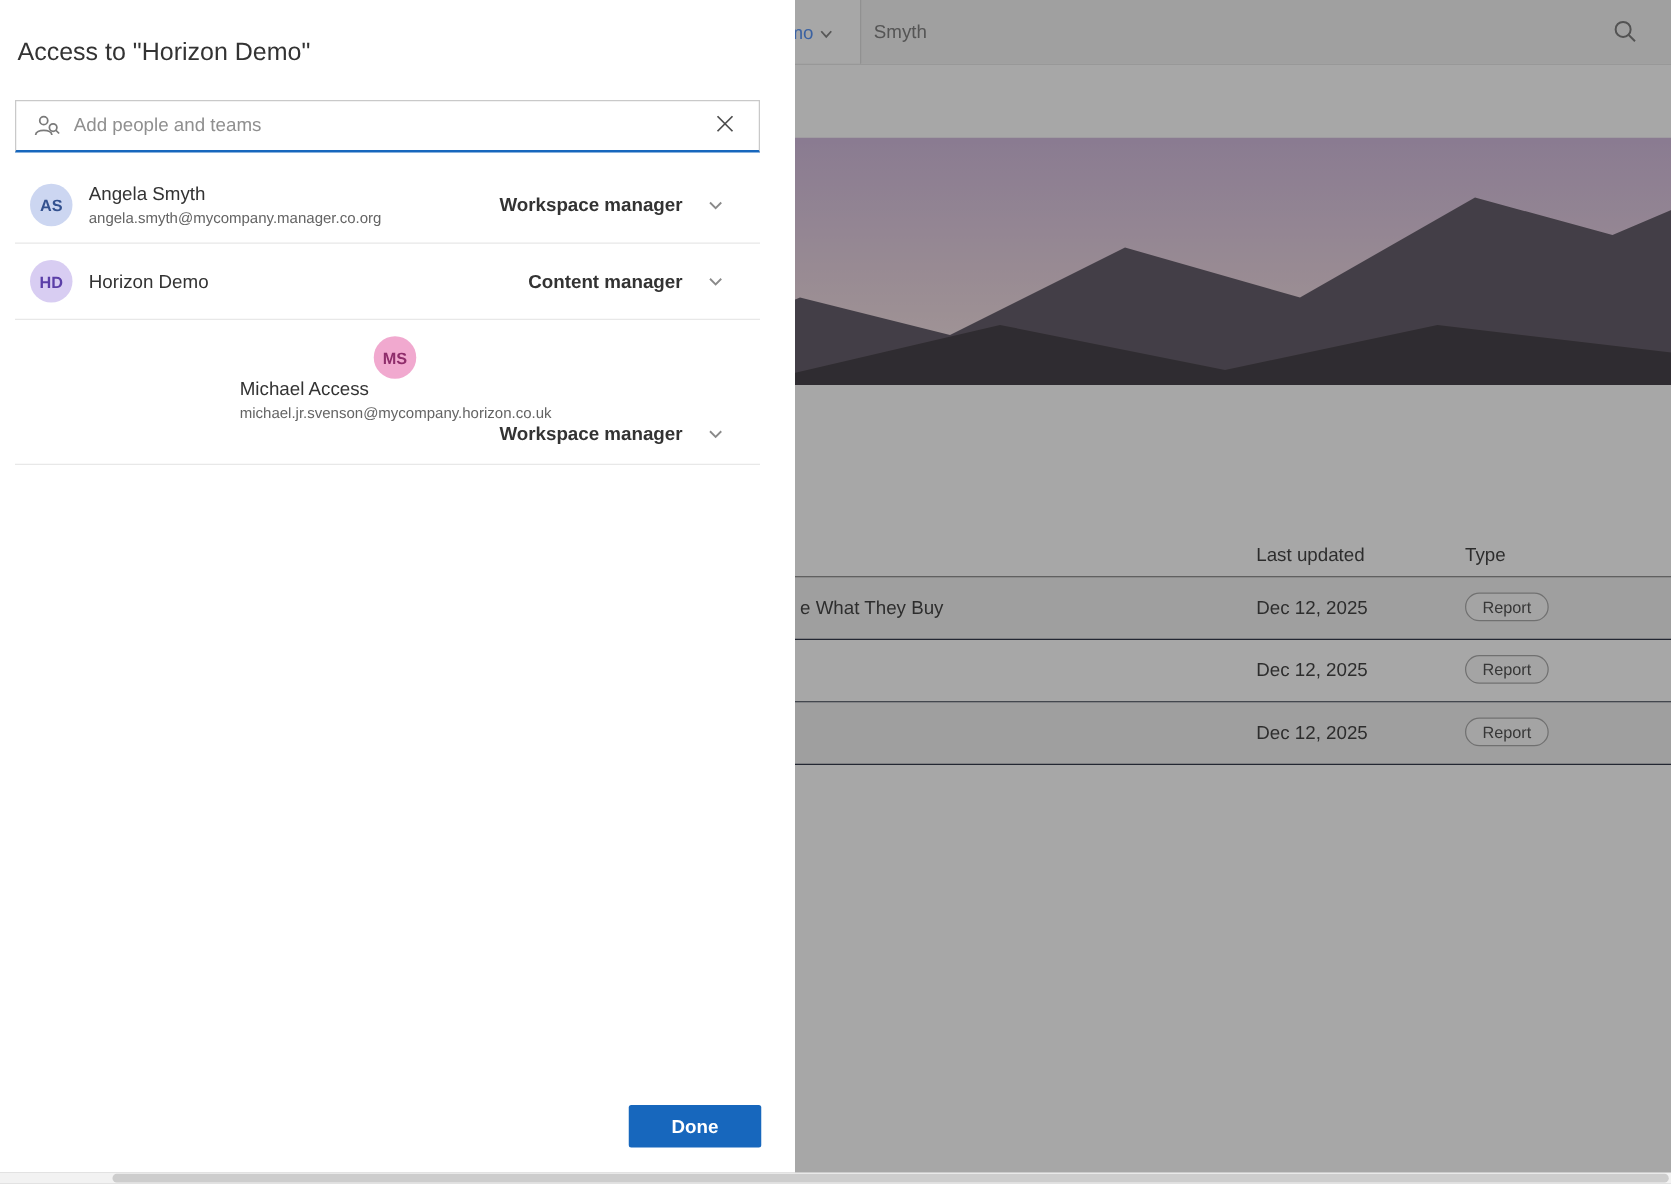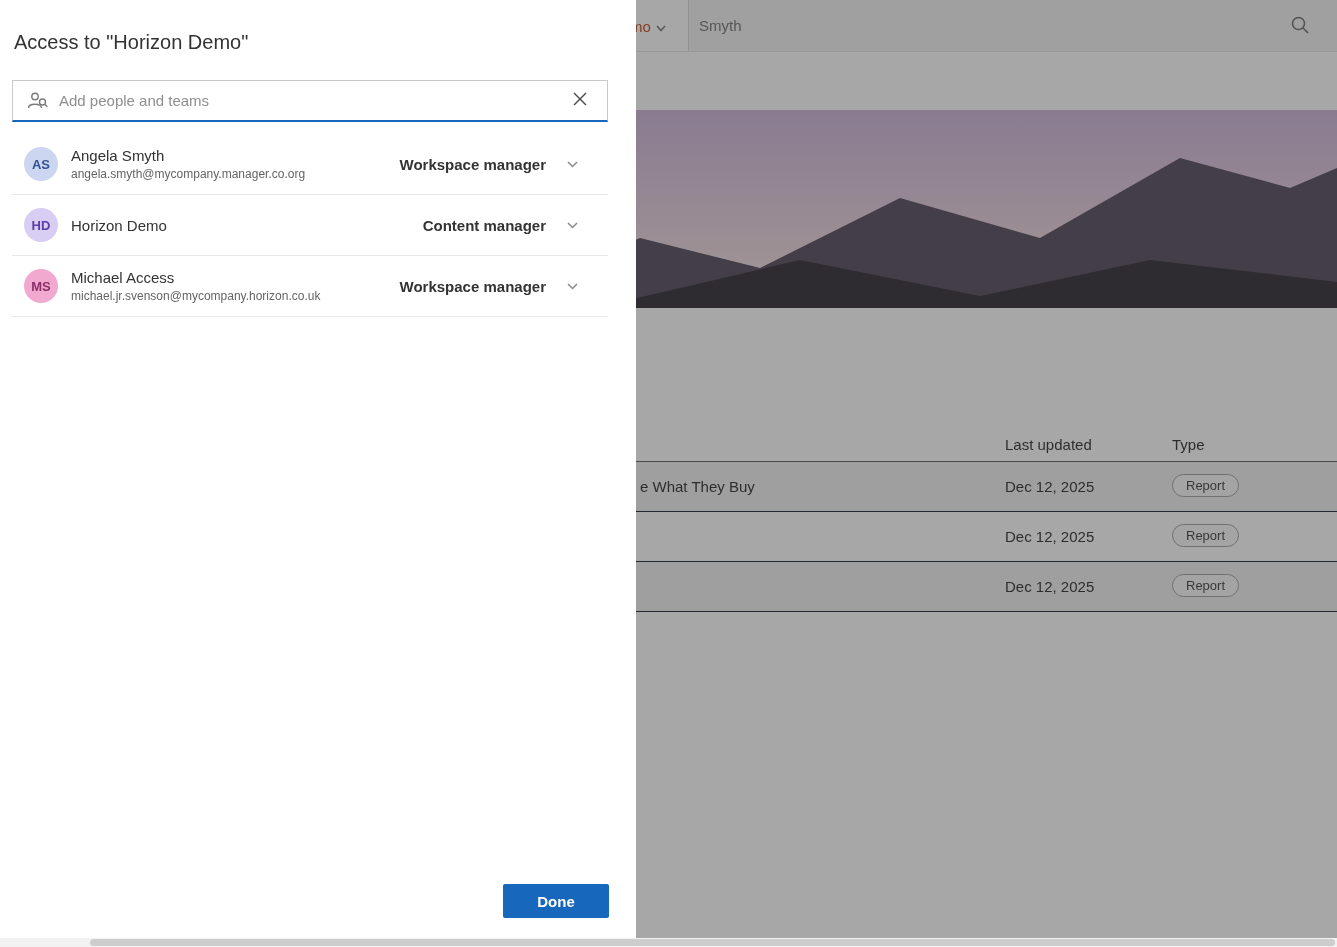--- a/index.html
+++ b/index.html
@@ -6,21 +6,21 @@
     --primary:#1767bd;
     --text:#333;
   }
   *{box-sizing:border-box;margin:0;padding:0;}
   body{font-family:"Liberation Sans",sans-serif;background:#fff;}
   #app{position:relative;width:1337px;height:947px;overflow:hidden;background:#fff;}
 
   
   .bg{position:absolute;inset:0;z-index:0;background:#fff;}
   .topbar{position:absolute;left:0;top:0;width:100%;height:52px;background:#fff;border-bottom:1px solid #e3e3e3;}
-  .workspace-dropdown{position:absolute;left:630px;top:0;height:52px;display:flex;align-items:center;gap:5px;color:#c2410c;font-size:15px;cursor:pointer;}
+  .workspace-dropdown{position:absolute;left:630px;top:0;height:52px;display:flex;align-items:center;gap:5px;color:#3b82f6;font-size:15px;cursor:pointer;}
   .topbar-search{position:absolute;left:688px;top:0;right:0;height:51px;background:#f3f3f3;border-left:1px solid #d8d8d8;display:flex;align-items:center;}
   .topbar-search-label{margin-left:10px;color:#6b6b6b;font-size:15px;}
   .topbar-search-icon{position:absolute;right:26px;top:14px;}
 
   .hero{position:absolute;left:0;top:110px;width:100%;height:198px;}
   .hero svg{display:block;width:100%;height:100%;}
 
   .table{position:absolute;left:0;top:430px;width:100%;}
   .thead{position:relative;height:32px;border-bottom:1px solid #555;}
   .th-last{position:absolute;left:1005px;top:6px;font-size:15px;color:#1f1f1f;}
@@ -39,21 +39,21 @@
   .modal{position:absolute;left:0;top:0;width:636px;height:938px;background:#fff;z-index:10;}
   .modal-title{position:absolute;left:14px;top:31px;font-size:20px;color:#333;font-weight:400;}
   .search-box{position:absolute;left:12px;top:80px;width:596px;height:42px;border:1px solid #c9c9c9;border-bottom:2px solid var(--primary);display:flex;align-items:center;background:#fff;}
   .search-box .leading-icon{margin-left:14px;display:flex;align-items:center;}
   .search-input{border:none;outline:none;flex:1;margin-left:10px;font-size:15px;color:#333;background:transparent;font-family:"Liberation Sans",sans-serif;}
   .search-input::placeholder{color:#8f8f8f;opacity:1;}
   .clear-btn{border:none;background:none;margin-right:16px;cursor:pointer;display:flex;align-items:center;padding:4px;}
 
   .members{position:absolute;left:12px;top:134px;width:596px;}
   .member-row{display:flex;align-items:center;padding:13px 0;border-bottom:1px solid #e8e8e8;}
-  .member-row:last-child{border-bottom:1px solid #e8e8e8;}
+  .member-row:last-child{border-bottom:1px solid #e8e8e8;flex-direction:column;}
   .avatar{width:34px;height:34px;border-radius:50%;margin-left:12px;display:flex;align-items:center;justify-content:center;font-size:13px;font-weight:700;flex:0 0 34px;}
   .member-info{margin-left:13px;min-width:0;}
   .member-name{font-size:15px;color:#333;}
   .member-email{font-size:12px;color:#646464;margin-top:3px;}
   .member-email:empty{display:none;}
   .role{margin-left:auto;margin-right:26px;display:flex;align-items:flex-start;gap:21px;cursor:pointer;background:none;border:none;padding:2px 4px;}
   .role-label{font-size:15px;font-weight:700;color:#333;font-family:"Liberation Sans",sans-serif;}
 
   .done-btn{position:absolute;right:27px;bottom:20px;width:106px;height:34px;background:var(--primary);color:#fff;font-weight:700;font-size:15px;border:none;border-radius:2px;cursor:pointer;font-family:"Liberation Sans",sans-serif;}
 

